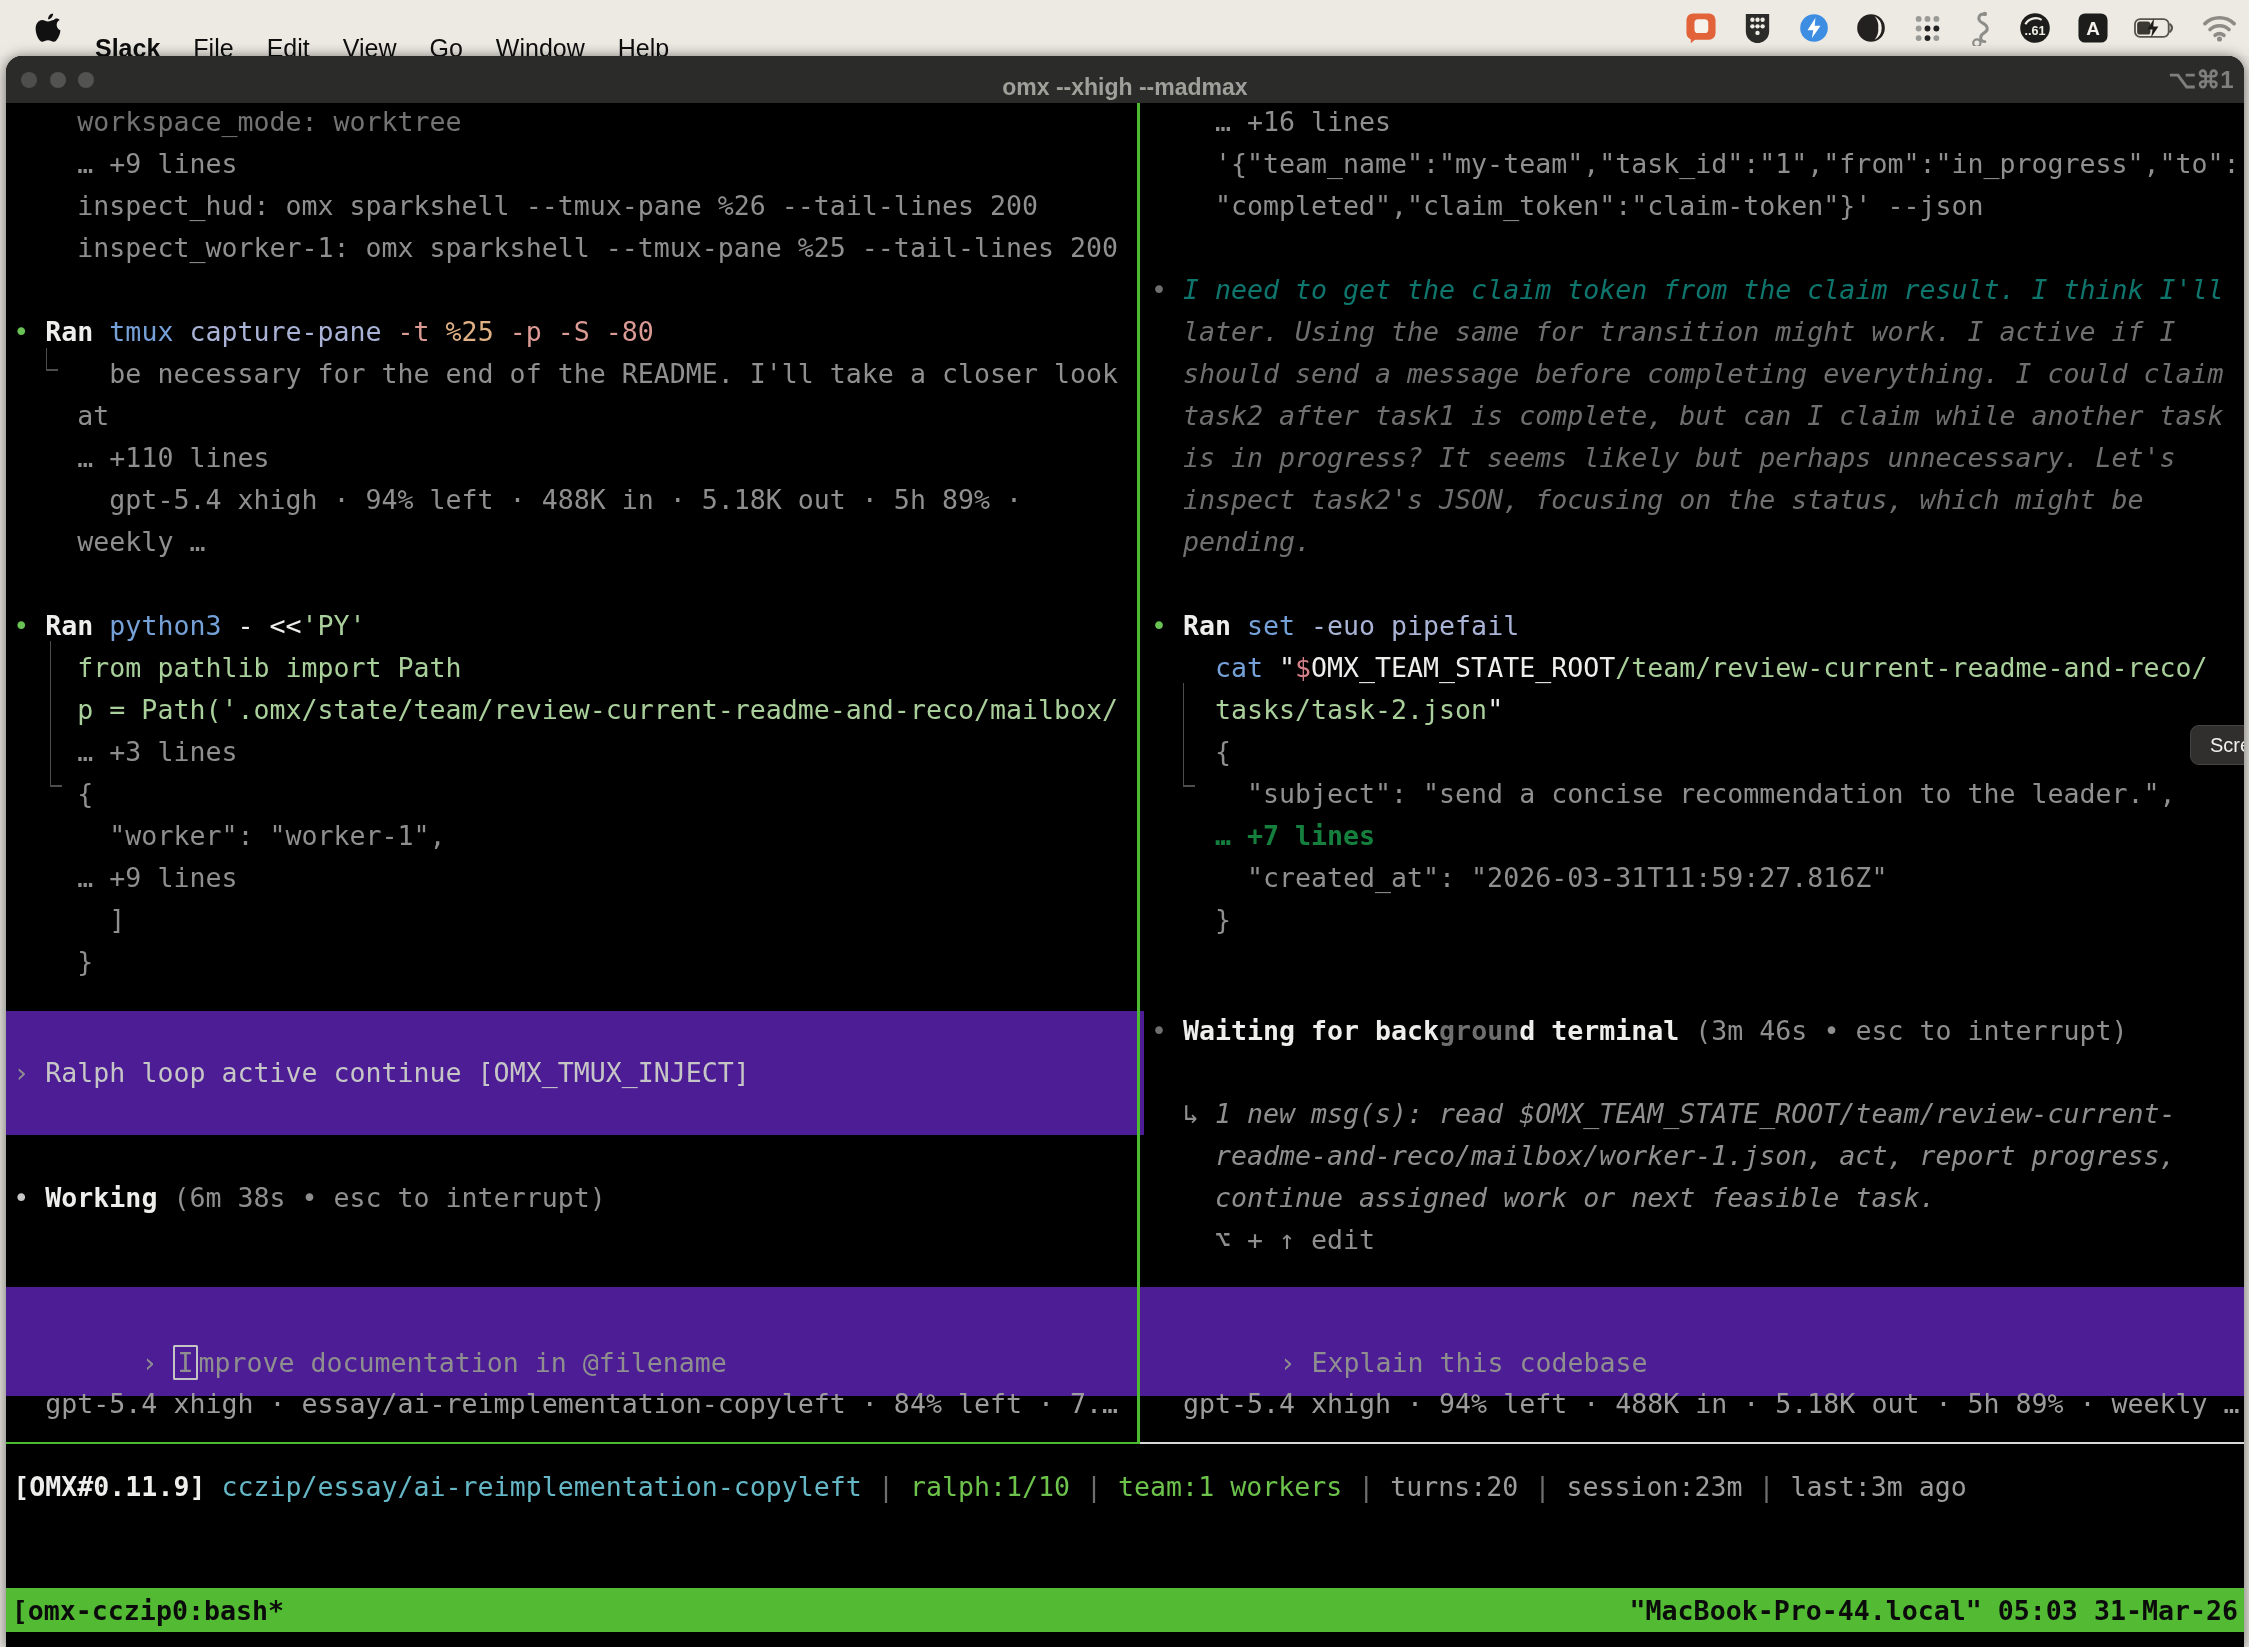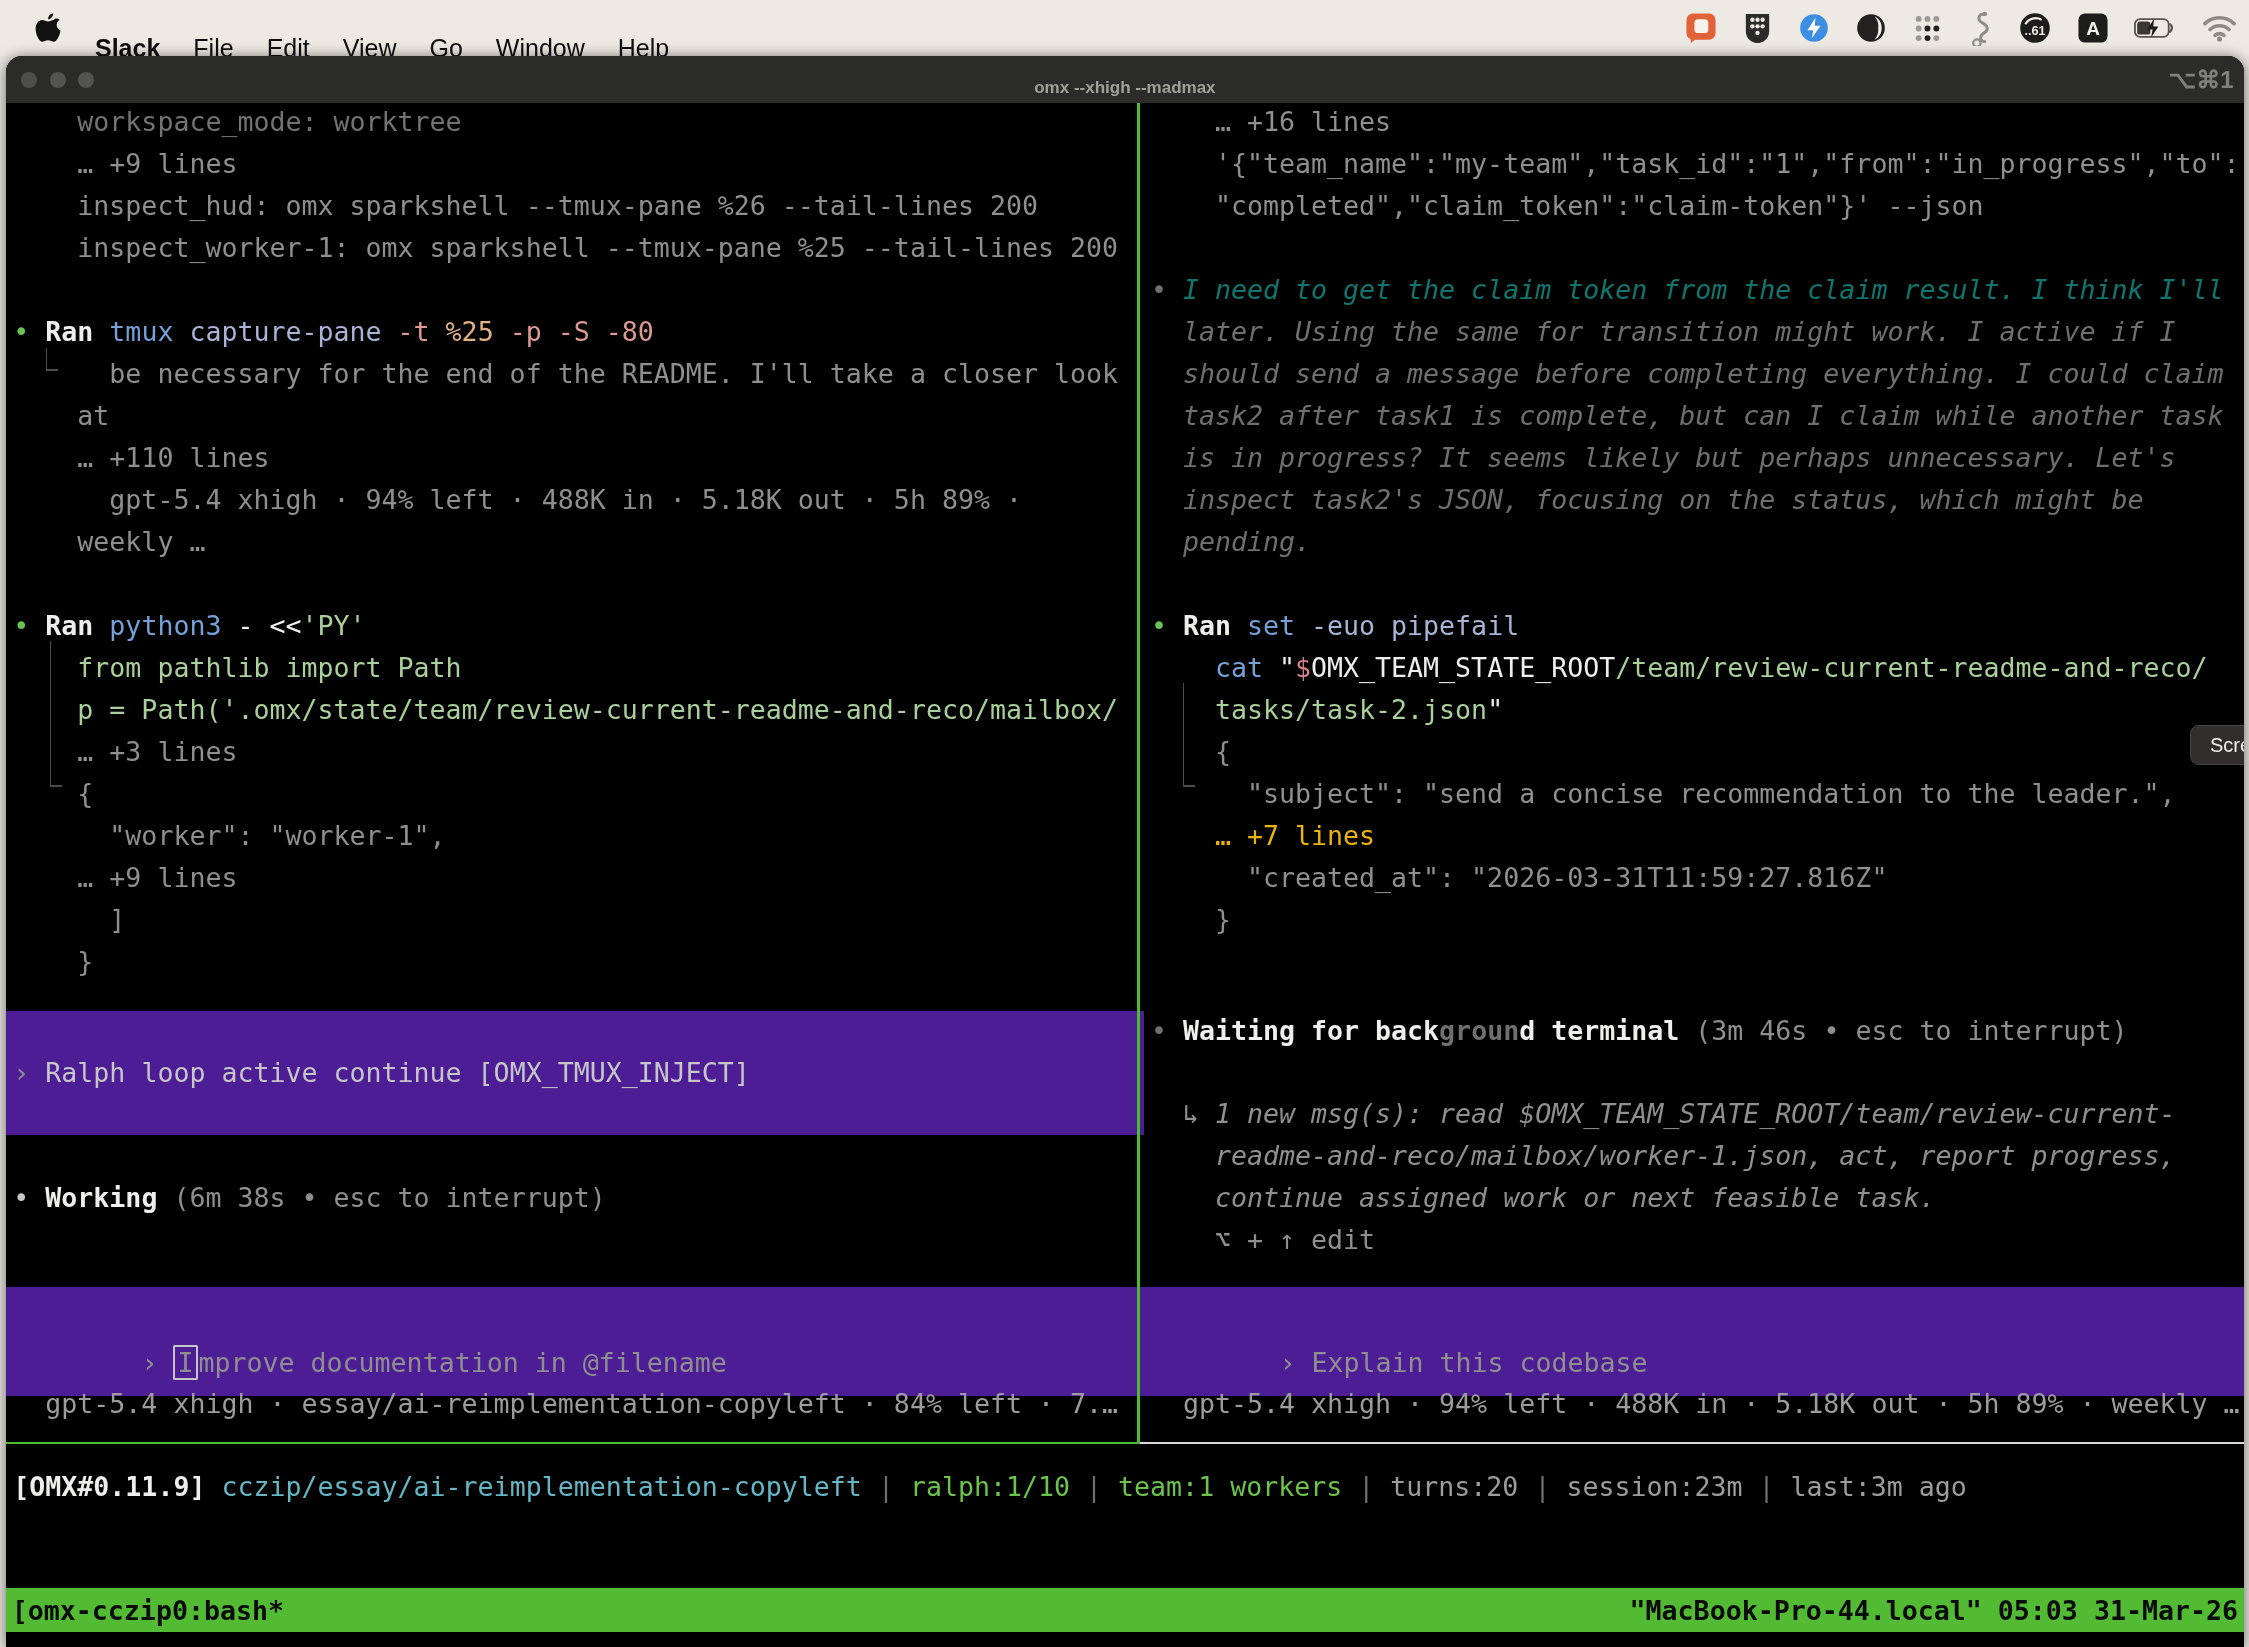--- a/index.html
+++ b/index.html
@@ -14,21 +14,21 @@
   .mb-item.bold{font-weight:bold;}
   .mb-right{margin-left:auto;display:flex;align-items:center;gap:25px;padding-right:13.3px;}
   .tray{display:inline-flex;align-items:center;justify-content:center;}
   
   .window{position:absolute;top:56px;left:5.9px;width:2238px;height:1591px;background:#000;
           border-radius:16px 16px 0 0;overflow:hidden;box-shadow:0 1.5px 13.3px rgba(0,0,0,.55);}
   .titlebar{position:absolute;top:0;left:0;right:0;height:47px;background:#2b2b29;}
   .tl-dot{position:absolute;top:15.5px;width:16px;height:16px;border-radius:50%;background:#535351;}
   .title{position:absolute;top:0;left:0;right:0;height:63px;display:flex;align-items:center;
          justify-content:center;color:#a0a09b;font-family:"Liberation Sans",sans-serif;
-         font-weight:bold;font-size:17px;}
+         font-weight:bold;font-size:23px;}
   .titlebar-shortcut{position:absolute;right:10.3px;top:0;height:47px;display:flex;align-items:center;
          color:#7f7f7b;font-family:"Liberation Sans",sans-serif;font-weight:bold;font-size:24px;}
   
   .tl{height:42px;line-height:42px;font-size:26.6px;white-space:pre;}
   .lines{position:absolute;}
   #left-lines{left:7.4px;top:45px;width:1122px;}
   #right-lines{left:1145px;top:45px;width:1089px;}
   .band{position:absolute;background:#4c1d95;}
   #ralph-band{left:0;top:955px;width:1131px;height:124px;display:flex;align-items:center;padding-left:7.4px;}
   #working-line{position:absolute;left:7.4px;top:1121px;}
@@ -230,21 +230,21 @@
         <div class="tl"><span style="color: rgb(111, 111, 111); font-style: italic;">  task2 after task1 is complete, but can I claim while another task</span></div>
         <div class="tl"><span style="color: rgb(111, 111, 111); font-style: italic;">  is in progress? It seems likely but perhaps unnecessary. Let's</span></div>
         <div class="tl"><span style="color: rgb(111, 111, 111); font-style: italic;">  inspect task2's JSON, focusing on the status, which might be</span></div>
         <div class="tl"><span style="color: rgb(111, 111, 111); font-style: italic;">  pending.</span></div>
         <div class="tl"></div>
         <div class="tl"><span style="color: rgb(104, 194, 84);">• </span><span style="color: rgb(238, 238, 236); font-weight: bold;">Ran </span><span style="color: rgb(117, 161, 216);">set </span><span style="color: rgb(169, 179, 214);">-euo pipefail</span></div>
         <div class="tl"><span style="color: rgb(117, 161, 216);">    cat </span><span style="color: rgb(238, 238, 236);">"</span><span style="color: rgb(213, 128, 138);">$</span><span style="color: rgb(238, 238, 236);">OMX_TEAM_STATE_ROOT</span><span style="color: rgb(169, 207, 155);">/team/review-current-readme-and-reco/</span></div>
         <div class="tl"><span style="color: rgb(169, 207, 155);">    tasks/task-2.json</span><span style="color: rgb(238, 238, 236);">"</span></div>
         <div class="tl"><span style="color: rgb(143, 143, 143);">    {</span></div>
         <div class="tl"><span style="color: rgb(143, 143, 143);">      "subject": "send a concise recommendation to the leader.",</span></div>
-        <div class="tl"><span style="color: #eab308;">    … +7 lines</span></div>
+        <div class="tl"><span style="color: #15803d; font-weight: bold;">    … +7 lines</span></div>
         <div class="tl"><span style="color: rgb(143, 143, 143);">      "created_at": "2026-03-31T11:59:27.816Z"</span></div>
         <div class="tl"><span style="color: rgb(143, 143, 143);">    }</span></div>
       </div>
     <div class="gv" style="left:1177px;top:627px;height:104px;"></div>
     <div class="gf" style="left:1177px;top:729px;width:12.5px;"></div>
 
     <div id="waiting-line" class="tl"><span style="color: rgb(111, 111, 111);">• </span><span style="color: rgb(238, 238, 236); font-weight: bold;">Waiting for back</span><span style="color: rgb(111, 111, 111); font-weight: bold;">groun</span><span style="color: rgb(238, 238, 236); font-weight: bold;">d terminal</span><span style="color: rgb(143, 143, 143);"> (3m 46s • esc to interrupt)</span></div>
     <div id="msg-block" class="lines">
         <div class="tl"><span style="color: rgb(143, 143, 143);">  ↳ </span><span style="color: rgb(143, 143, 143); font-style: italic;">1 new msg(s): read $OMX_TEAM_STATE_ROOT/team/review-current-</span></div>
         <div class="tl"><span style="color: rgb(143, 143, 143); font-style: italic;">    readme-and-reco/mailbox/worker-1.json, act, report progress,</span></div>

